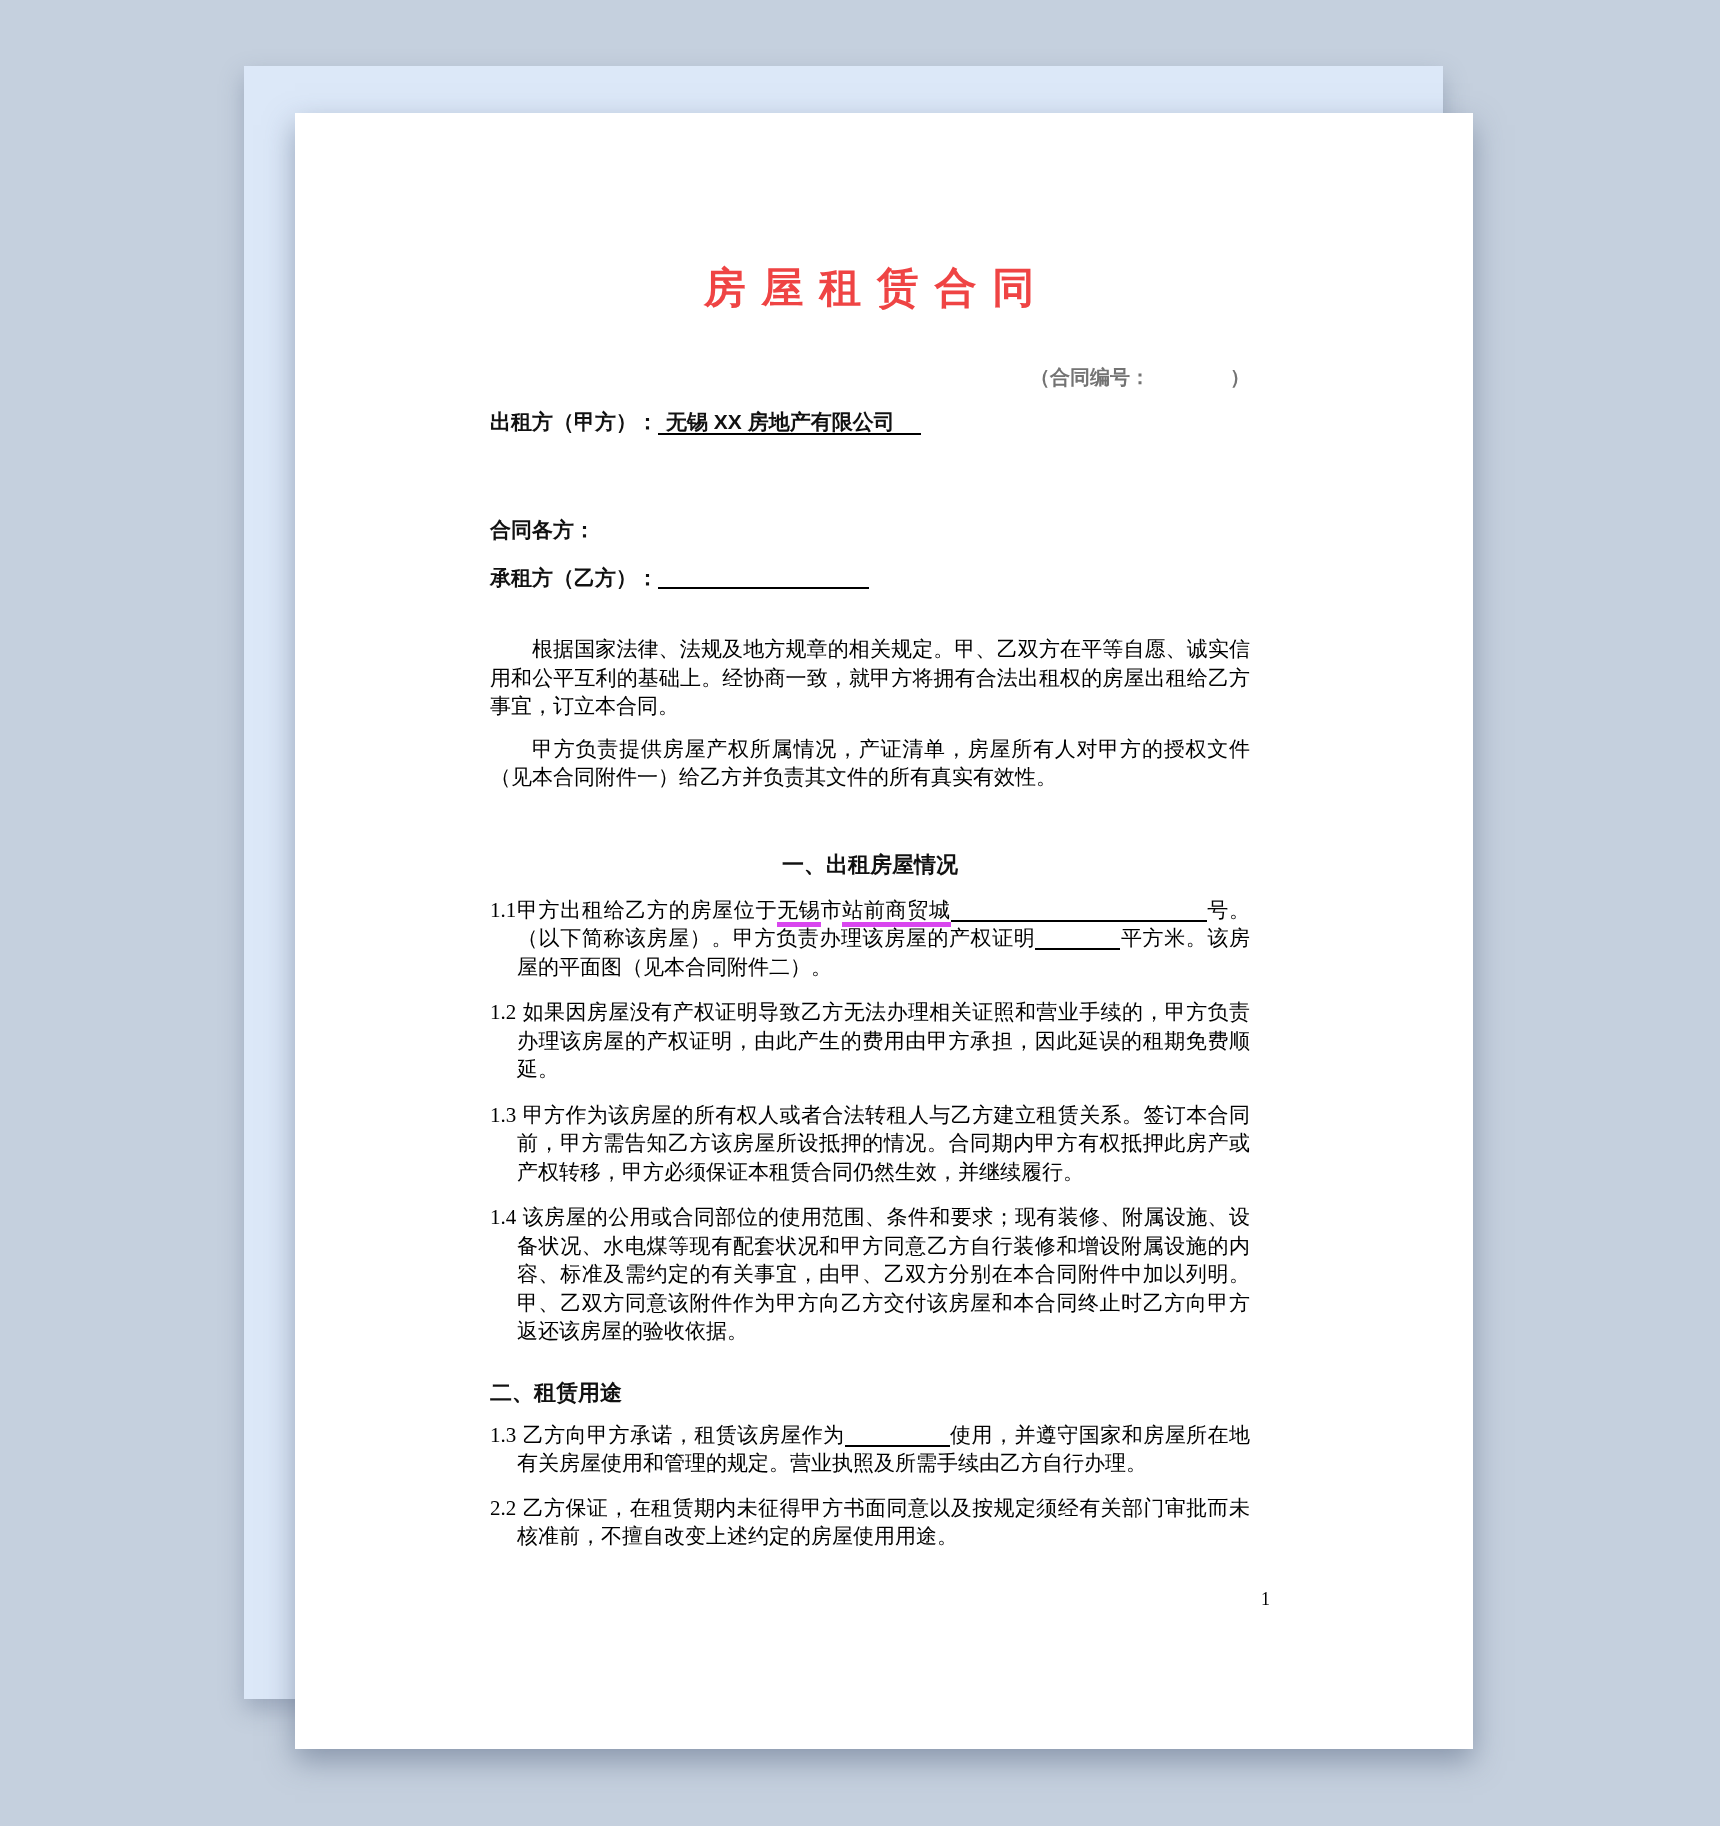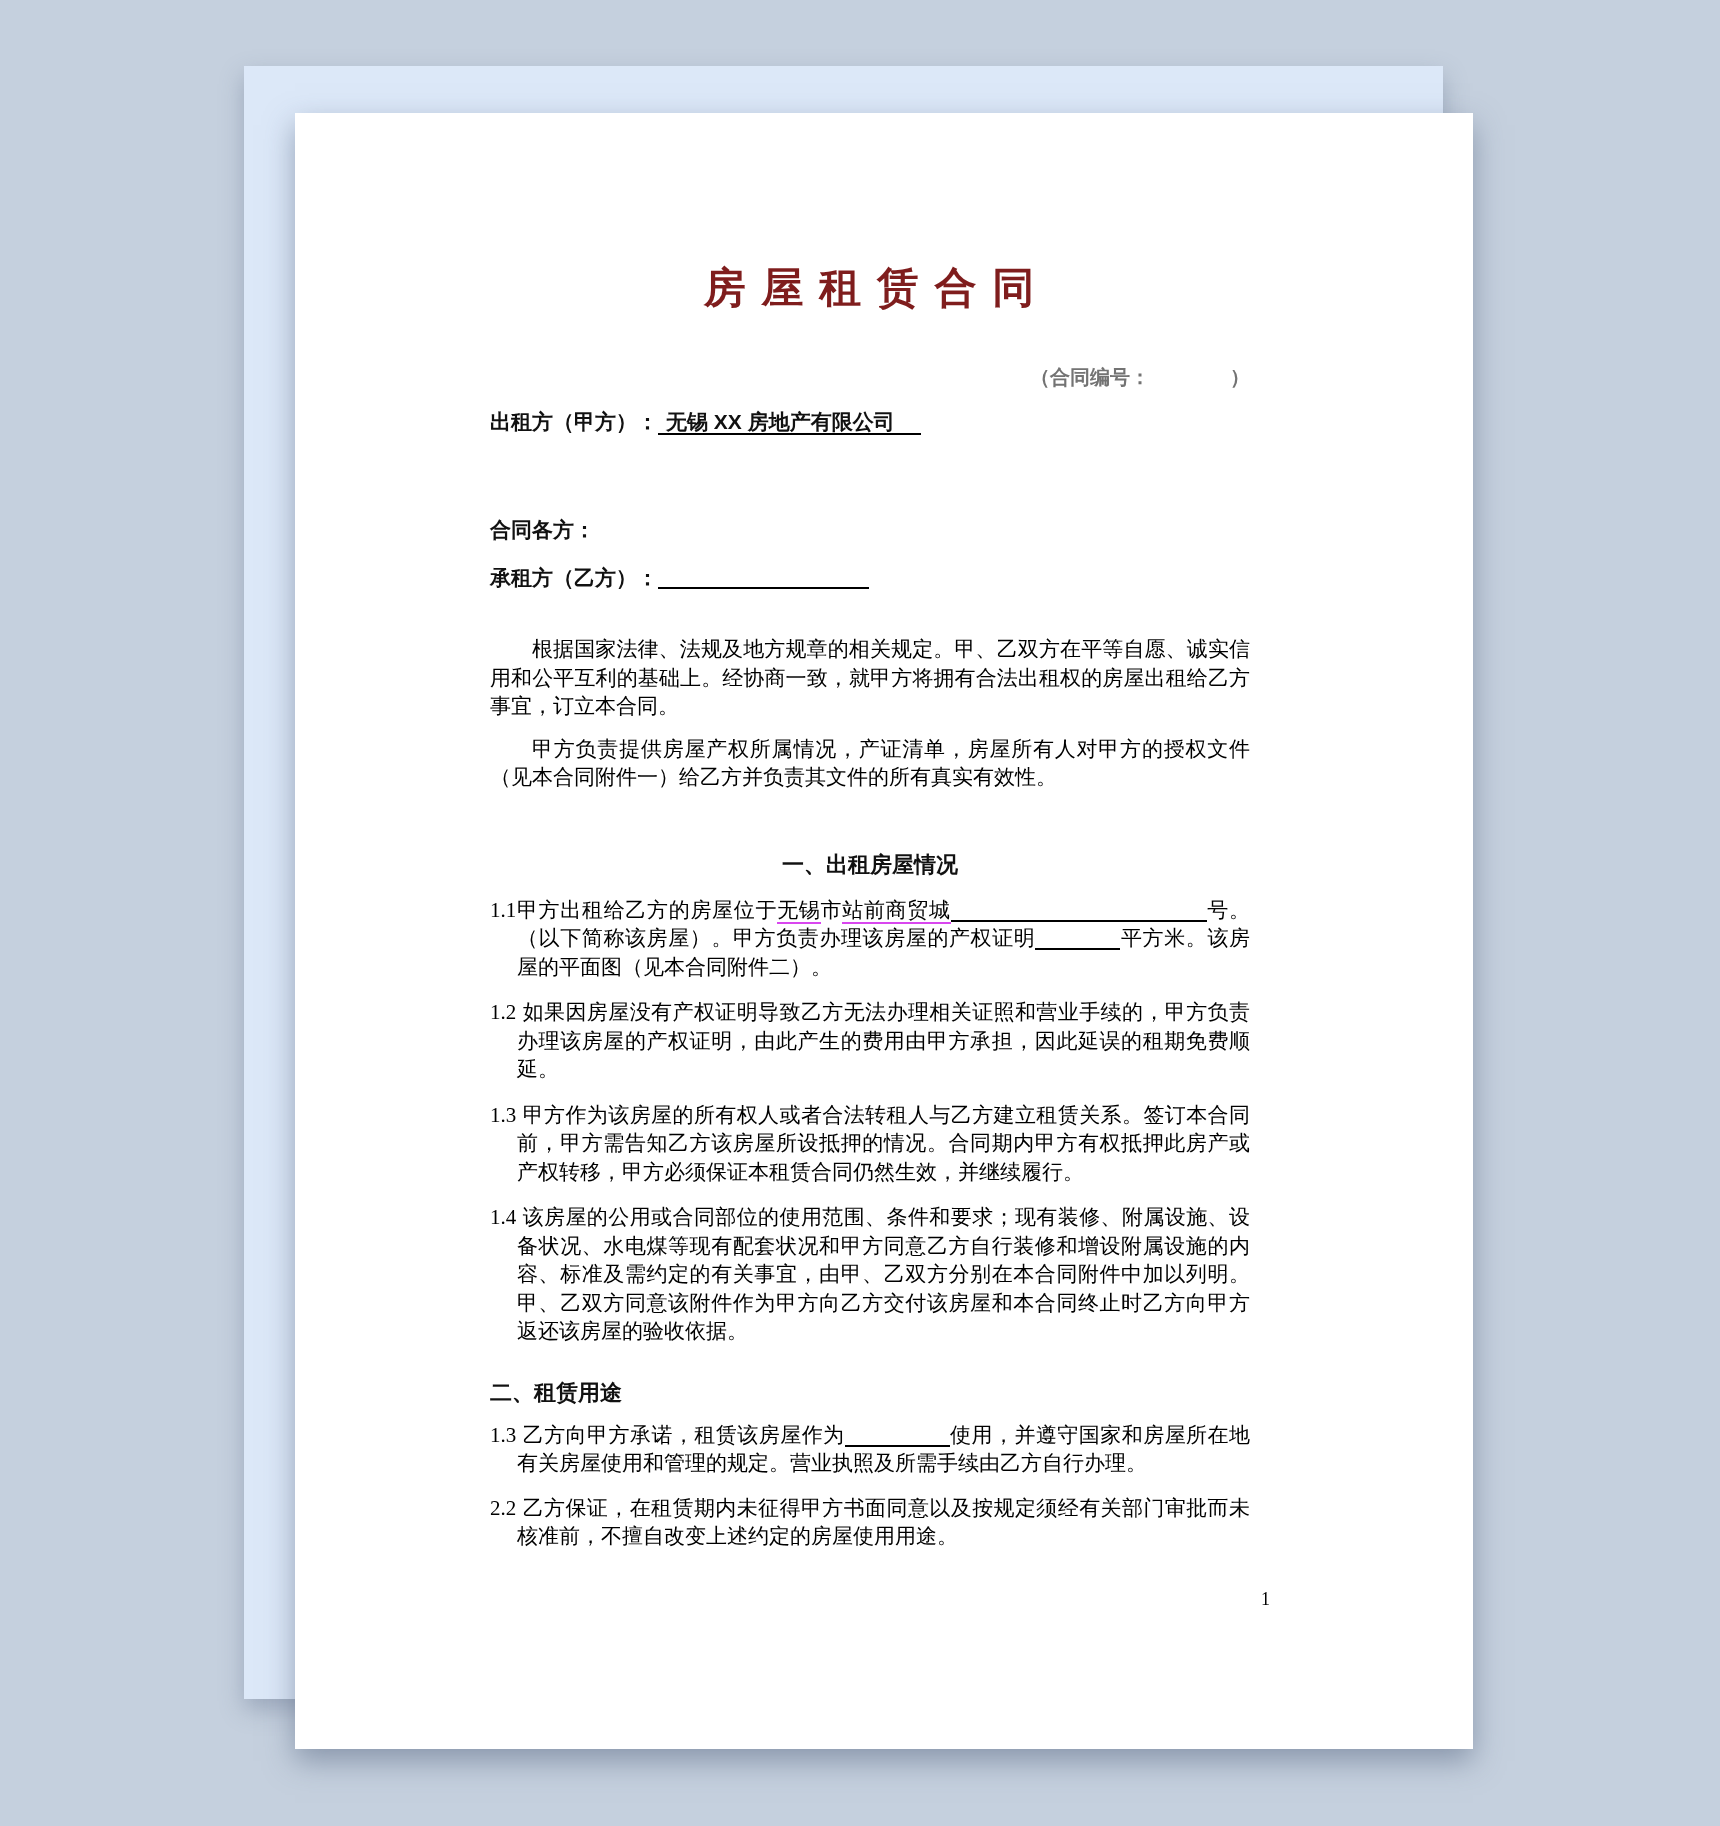--- a/index.html
+++ b/index.html
@@ -20,21 +20,21 @@
     box-shadow:0 12px 28px rgba(78,94,122,0.5);
   }
   .content{
     position:absolute;left:195px;top:0;width:760px;
   }
   .doc-title{
     margin:150px 0 0 0;
     text-align:center;
     font-family:"Liberation Sans","DejaVu Sans",sans-serif;
     font-weight:700;font-size:42px;line-height:50px;
-    letter-spacing:2px;color:#7f1d1d;
+    letter-spacing:2px;color:#ef4444;
   }
   .contract-no{
     margin-top:50px;text-align:right;
     font-family:"Liberation Sans","DejaVu Sans",sans-serif;
     font-weight:700;font-size:20px;line-height:28px;color:#737373;
   }
   .label-line{
     font-family:"Liberation Sans","DejaVu Sans",sans-serif;
     font-weight:700;font-size:21px;line-height:30px;color:#111;
   }
@@ -57,21 +57,21 @@
   .clause{
     margin:17px 0 0 0;
     font-size:21px;line-height:28.5px;
     text-align:justify;
     padding-left:27px;text-indent:-27px;
   }
   .clause.tight{margin-top:16px;}
   .clause.after-h2{margin-top:13px;}
   .cnum{padding-right:6px;}
   .cnum.no-gap{padding-right:0;}
-  .u-text{border-bottom:2px solid #d946ef;}
+  .u-text{border-bottom:5px solid #d946ef;}
   .u-field{
     border-bottom:2px solid #000;
     padding:0 26px 0 8px;
   }
   .u-blank{
     display:inline-block;height:1em;vertical-align:text-bottom;
     border-bottom:2px solid #000;
   }
   .w-lessee{width:211px;}
   .w-addr{width:256px;}

